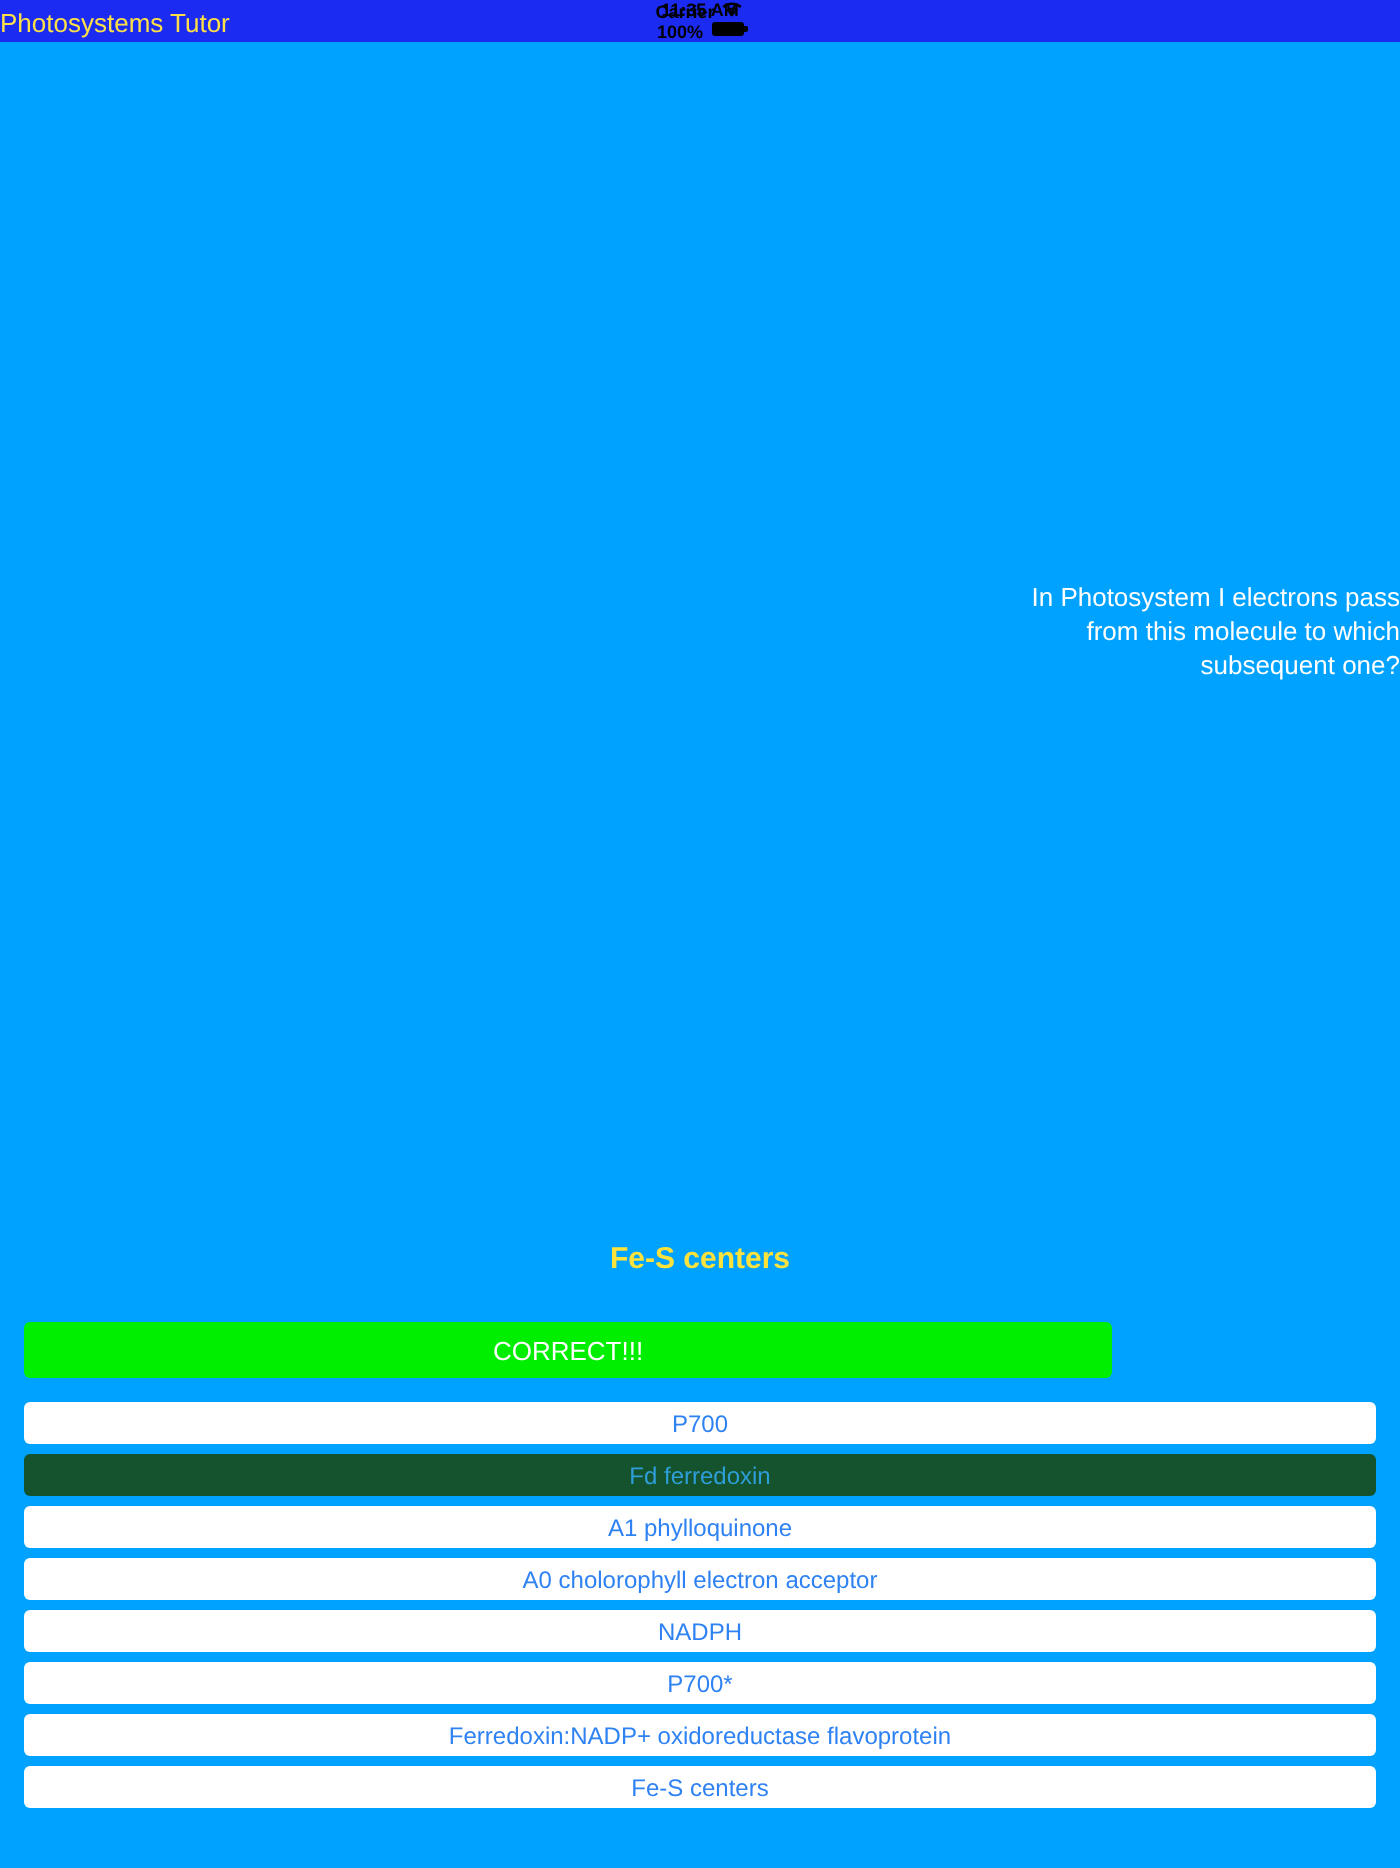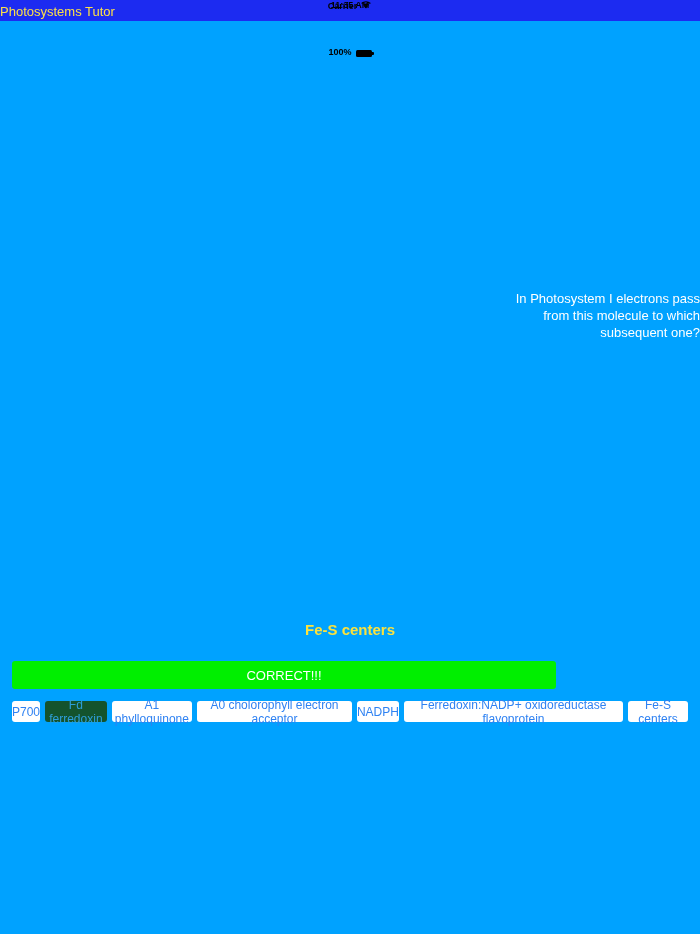--- a/index.html
+++ b/index.html
@@ -10,21 +10,21 @@
     -webkit-font-smoothing:antialiased;
   }
   
   .topbar{position:absolute;top:0;left:0;width:700px;height:21px;background:#1c2bf1;}
   .statusrow{
     position:absolute;top:0;left:0;right:0;height:11px;z-index:3;
     display:flex;justify-content:space-between;align-items:center;
     padding:0 6px;color:#000;font-size:9px;font-weight:600;flex-direction:column;
   }
   .status-left{display:flex;align-items:center;gap:3px;}
-  .status-right{display:flex;align-items:flex-end;gap:4px;margin-top:36px;}
+  .status-right{display:flex;align-items:flex-start;gap:4px;}
   .status-center{
     position:absolute;left:50%;top:0;transform:translateX(-50%);
     color:#000;font-size:9px;font-weight:600;line-height:11px;z-index:3;
   }
   .battery{width:16px;height:7px;background:#000;border-radius:1.5px;position:relative;}
   .battery::after{
     content:"";position:absolute;right:-2.5px;top:2px;width:2px;height:3px;
     background:#000;border-radius:0 1px 1px 0;
   }
   .navtitle{
@@ -45,21 +45,21 @@
   
   .banner{
     position:absolute;top:661px;left:12px;width:544px;height:28px;
     background:#00ef00;border-radius:3px;
     display:flex;align-items:center;justify-content:center;
     color:#fff;font-size:13px;
   }
   
   .answers{
     position:absolute;top:701px;left:12px;width:676px;
-    display:flex;flex-direction:row;gap:5px;
+    display:flex;flex-direction:column;gap:5px;
   }
   .answer-btn{
     height:21px;background:#ffffff;border:none;border-radius:3px;
     color:#2f82f2;font-size:12px;font-family:"Liberation Sans", sans-serif;
     display:flex;align-items:center;justify-content:center;
     cursor:pointer;padding:0;
   }
   .answer-btn.highlight{background:#14532d;color:#2e9ed8;}
 </style>
 </head>
@@ -93,15 +93,16 @@
 <div class="revealed">Fe-S centers</div>
 
 <div class="banner">CORRECT!!!</div>
 
 <div class="answers">
     <button class="answer-btn">P700</button>
     <button class="answer-btn highlight">Fd ferredoxin</button>
     <button class="answer-btn">A1 phylloquinone</button>
     <button class="answer-btn">A0 cholorophyll electron acceptor</button>
     <button class="answer-btn">NADPH</button>
+    <button class="answer-btn">P700*</button>
     <button class="answer-btn">Ferredoxin:NADP+ oxidoreductase flavoprotein</button>
     <button class="answer-btn">Fe-S centers</button>
   </div>
 
 </body></html>

